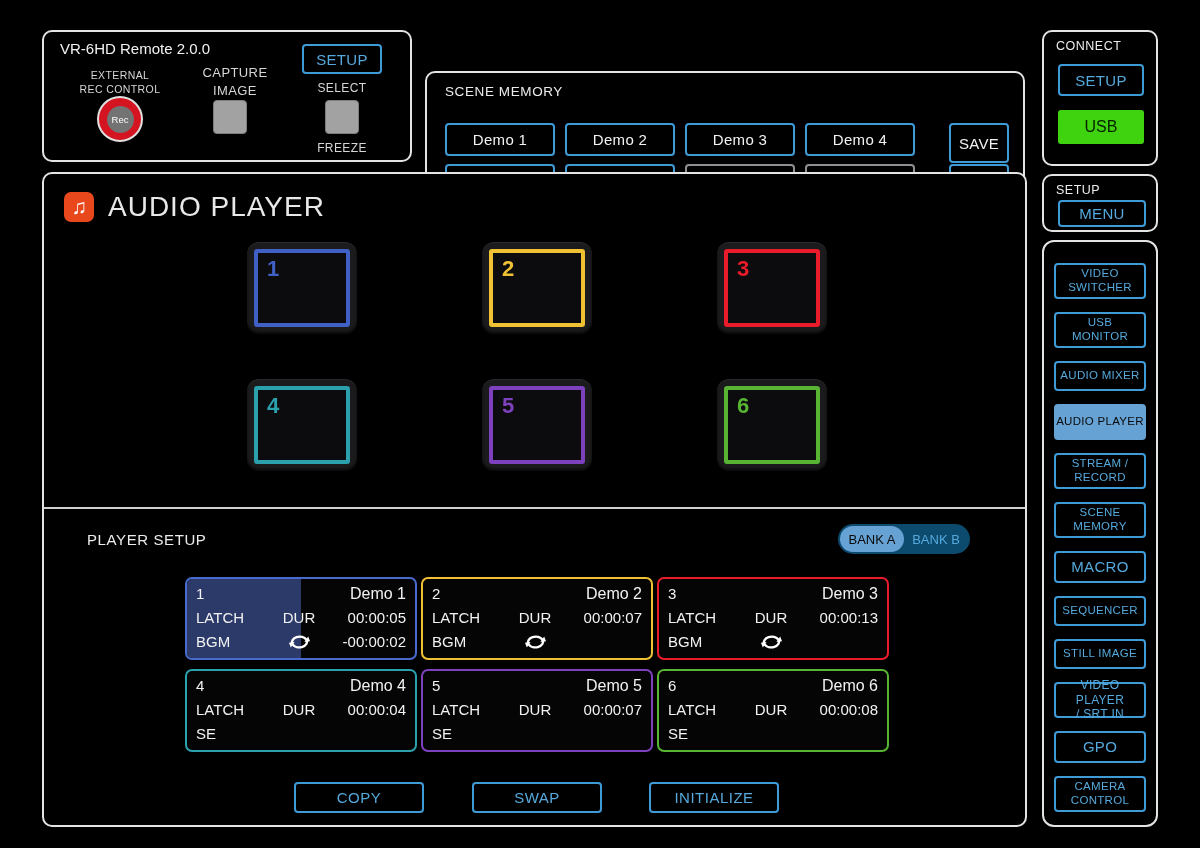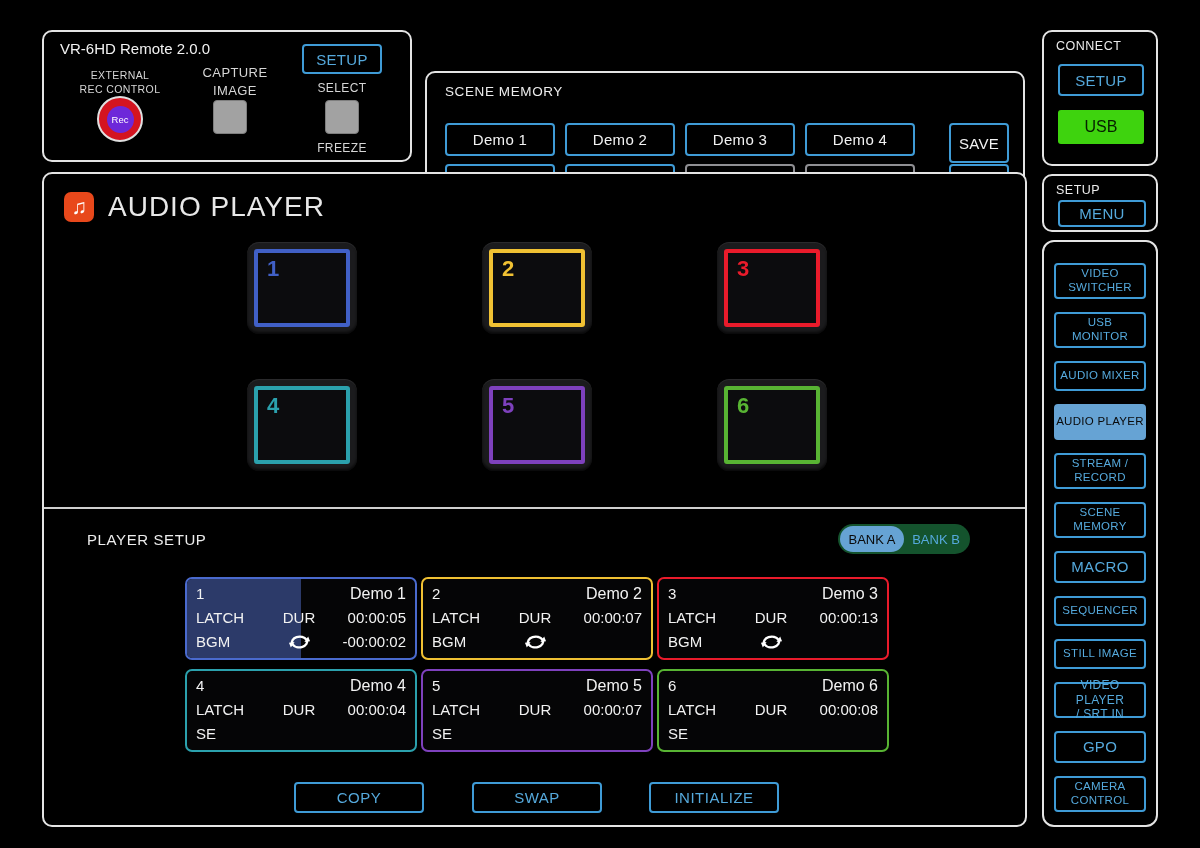--- a/index.html
+++ b/index.html
@@ -21,21 +21,21 @@
   .device-setup{position:absolute;left:258px;top:12px;width:80px;height:30px;}
   .mini-label{position:absolute;font-size:10.5px;letter-spacing:.4px;color:#d6d6d6;
               text-align:center;line-height:1.35;}
   .lbl-ext{left:14px;top:36px;width:124px;}
   .lbl-capture{left:136px;top:32px;width:110px;font-size:13px;}
   .lbl-select{left:258px;top:48px;width:80px;font-size:12px;}
   .lbl-freeze{left:258px;top:108px;width:80px;font-size:12px;}
   .rec-btn{position:absolute;left:53px;top:64px;width:46px;height:46px;border-radius:50%;
            background:var(--rec-red,#d41420);border:2px solid #e0e0e0;box-sizing:border-box;
            display:flex;align-items:center;justify-content:center;cursor:pointer;}
-  .rec-core{width:27px;height:27px;border-radius:50%;background:#6d28d9;display:flex;
+  .rec-core{width:27px;height:27px;border-radius:50%;background:#737373;display:flex;
             align-items:center;justify-content:center;font-size:9.5px;color:#fff;}
   .gray-square{position:absolute;width:34px;height:34px;background:#a2a2a2;border-radius:4px;
                border:1px solid #7e7e7e;box-sizing:border-box;cursor:pointer;}
   .sq-capture{left:169px;top:68px;}
   .sq-freeze{left:281px;top:68px;}
 
   
   #panel-scene{left:425px;top:30px;width:600px;height:132px;margin-top:41px;}
   .scene-title{position:absolute;left:18px;top:11px;font-size:13.5px;letter-spacing:.6px;color:#ececec;}
   .scene-tabs{position:absolute;left:232px;top:7px;width:352px;height:30px;background:#222224;
@@ -82,21 +82,21 @@
   .pad{position:absolute;width:110px;height:92px;background:#1b1b1d;border-radius:12px;
        box-shadow:inset 0 1px 1px rgba(255,255,255,.08), inset 0 -2px 3px rgba(0,0,0,.7);cursor:pointer;}
   .pad-inner{position:absolute;inset:7px;border:4px solid #888;border-radius:3px;background:#0c0c0e;}
   .pad-num{position:absolute;left:9px;top:3px;font-size:22px;font-weight:bold;}
   .pr1{top:68px;} .pr2{top:205px;}
   .pc1{left:203px;} .pc2{left:438px;} .pc3{left:673px;}
 
   .ap-divider{position:absolute;left:0;right:0;top:333px;border-top:2px solid #cfcfcf;}
 
   .ps-title{position:absolute;left:43px;top:357px;font-size:15px;letter-spacing:.6px;color:#ececec;}
-  .bank-toggle{position:absolute;left:794px;top:350px;width:132px;height:30px;background:#14532d;
+  .bank-toggle{position:absolute;left:794px;top:350px;width:132px;height:30px;background:#0c4a6e;
                border-radius:16px;display:flex;padding:2px;box-sizing:border-box;}
   .bank{flex:1;display:flex;align-items:center;justify-content:center;font-size:13px;
         color:var(--accent-text,#55a9dc);border-radius:13px;cursor:pointer;}
   .bank.sel{background:var(--selected-blue,#66a3d4);color:#0a0a0a;}
 
   .card{position:absolute;width:232px;height:83px;border:2.5px solid #888;border-radius:7px;
         background:#050506;box-sizing:border-box;overflow:hidden;cursor:pointer;}
   .cr1{top:403px;} .cr2{top:495px;}
   .cc1{left:141px;} .cc2{left:377px;} .cc3{left:613px;}
   .progress{position:absolute;left:0;top:0;bottom:0;width:0;}

